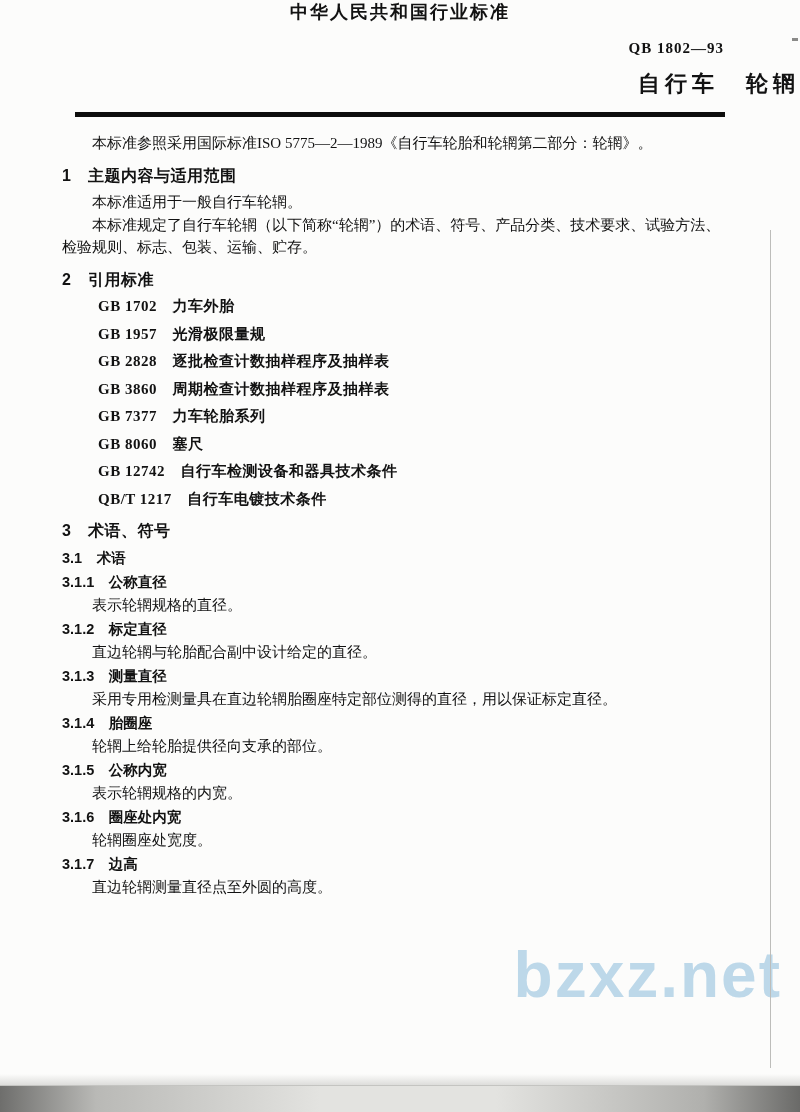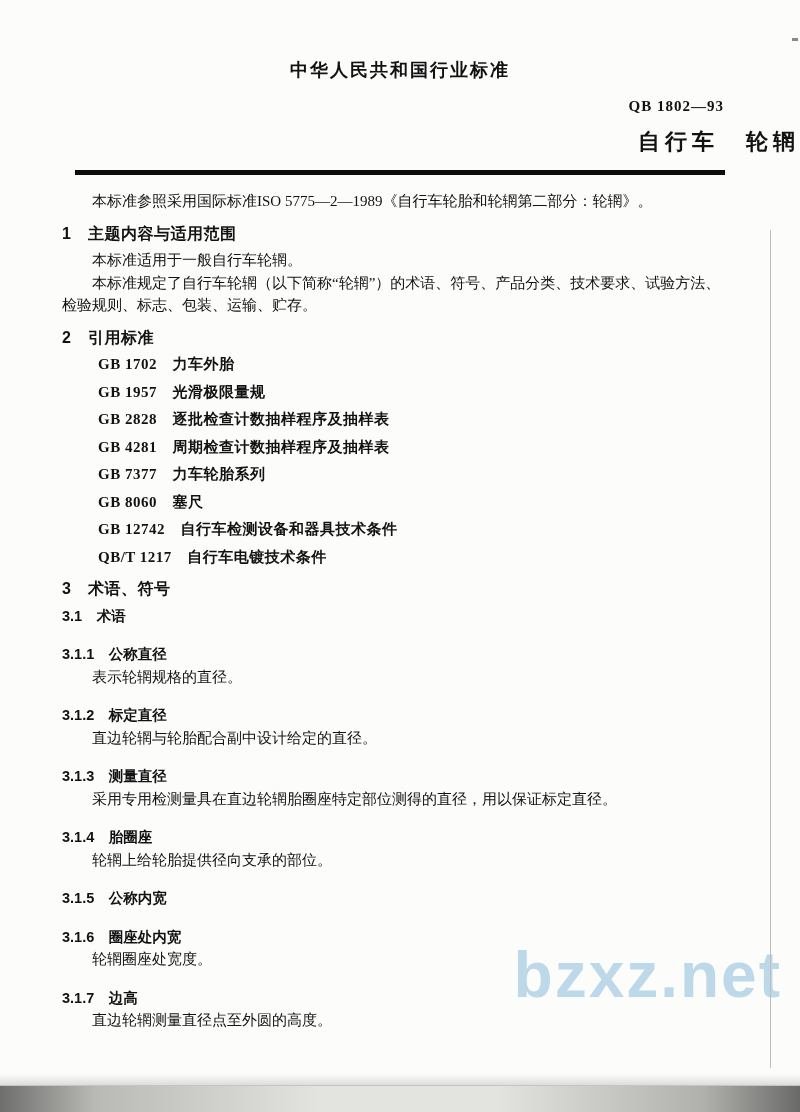--- a/index.html
+++ b/index.html
@@ -31,33 +31,33 @@
   }
   
   .watermark {
     position: absolute; top: 938px; right: 18px;
     font-family: "Liberation Sans", "DejaVu Sans", sans-serif;
     font-size: 64px; font-weight: 700; letter-spacing: 2px;
     color: #a9cde4; opacity: .75; z-index: 0; user-select: none;
   }
   header, main, footer { position: relative; z-index: 1; }
   
-  .std-type { padding-top: 58px; text-align: center; font-size: 18px; font-weight: 700; letter-spacing: 2px; }
+  .std-type { text-align: center; font-size: 18px; font-weight: 700; letter-spacing: 2px; }
   .std-number { margin-top: 16px; text-align: right; padding-right: 76px; font-size: 15px; font-weight: 700; letter-spacing: 1px; }
   .doc-title { margin-top: 12px; text-align: right; font-size: 22px; font-weight: 700; letter-spacing: 5px; }
   .title-rule { margin: 13px auto 0; width: 650px; height: 5px; background: #0d0d0d; }
   
   .doc-body { margin: 15px 70px 0 62px; font-size: 15px; line-height: 22.5px; }
   .blk { position: relative; }
   .intro { text-indent: 2em; margin: 0 0 6px; }
   .h1 { font-weight: 700; margin: 10px 0 4px; font-family: "Liberation Sans", "DejaVu Sans", sans-serif; font-size: 16px; letter-spacing: .5px; }
   .para { text-indent: 2em; margin: 0; }
   .ref { font-weight: 700; margin: 0 0 5px 2.4em; letter-spacing: .5px; }
   .h2 { font-weight: 700; margin: 4px 0 2px; font-family: "Liberation Sans", "DejaVu Sans", sans-serif; font-size: 14.5px; }
-  .h3 { font-weight: 700; margin: 16px 0 0; font-family: "Liberation Sans", "DejaVu Sans", sans-serif; font-size: 14.5px; }
+  .h3 { font-weight: 700; margin: 2px 0 0; font-family: "Liberation Sans", "DejaVu Sans", sans-serif; font-size: 14.5px; }
   .def { text-indent: 2em; margin: 0 0 2px; }
 </style>
 </head>
 <body>
 
 <div class="page">
 
   <div class="watermark" style="color: rgb(169, 205, 228);">bzxz.net</div>
 
   <header>
@@ -69,36 +69,37 @@
 
   <main class="doc-body">
       <div class="blk intro">本标准参照采用国际标准ISO 5775—2—1989《自行车轮胎和轮辋第二部分：轮辋》。</div>
       <div class="blk h1">1　主题内容与适用范围</div>
       <div class="blk para">本标准适用于一般自行车轮辋。</div>
       <div class="blk para">本标准规定了自行车轮辋（以下简称“轮辋”）的术语、符号、产品分类、技术要求、试验方法、检验规则、标志、包装、运输、贮存。</div>
       <div class="blk h1">2　引用标准</div>
       <div class="blk ref">GB 1702　力车外胎</div>
       <div class="blk ref">GB 1957　光滑极限量规</div>
       <div class="blk ref">GB 2828　逐批检查计数抽样程序及抽样表</div>
-      <div class="blk ref">GB 4281　周期检查计数抽样程序及抽样表</div>
+      <div class="blk ref">GB 3860　周期检查计数抽样程序及抽样表</div>
       <div class="blk ref">GB 7377　力车轮胎系列</div>
       <div class="blk ref">GB 8060　塞尺</div>
       <div class="blk ref">GB 12742　自行车检测设备和器具技术条件</div>
       <div class="blk ref">QB/T 1217　自行车电镀技术条件</div>
       <div class="blk h1">3　术语、符号</div>
       <div class="blk h2">3.1　术语</div>
       <div class="blk h3">3.1.1　公称直径</div>
       <div class="blk def">表示轮辋规格的直径。</div>
       <div class="blk h3">3.1.2　标定直径</div>
       <div class="blk def">直边轮辋与轮胎配合副中设计给定的直径。</div>
       <div class="blk h3">3.1.3　测量直径</div>
       <div class="blk def">采用专用检测量具在直边轮辋胎圈座特定部位测得的直径，用以保证标定直径。</div>
       <div class="blk h3">3.1.4　胎圈座</div>
       <div class="blk def">轮辋上给轮胎提供径向支承的部位。</div>
       <div class="blk h3">3.1.5　公称内宽</div>
+      <div class="blk def">表示轮辋规格的内宽。</div>
       <div class="blk h3">3.1.6　圈座处内宽</div>
       <div class="blk def">轮辋圈座处宽度。</div>
       <div class="blk h3">3.1.7　边高</div>
       <div class="blk def">直边轮辋测量直径点至外圆的高度。</div>
     </main>
 
   <footer>
     
     
   </footer>

